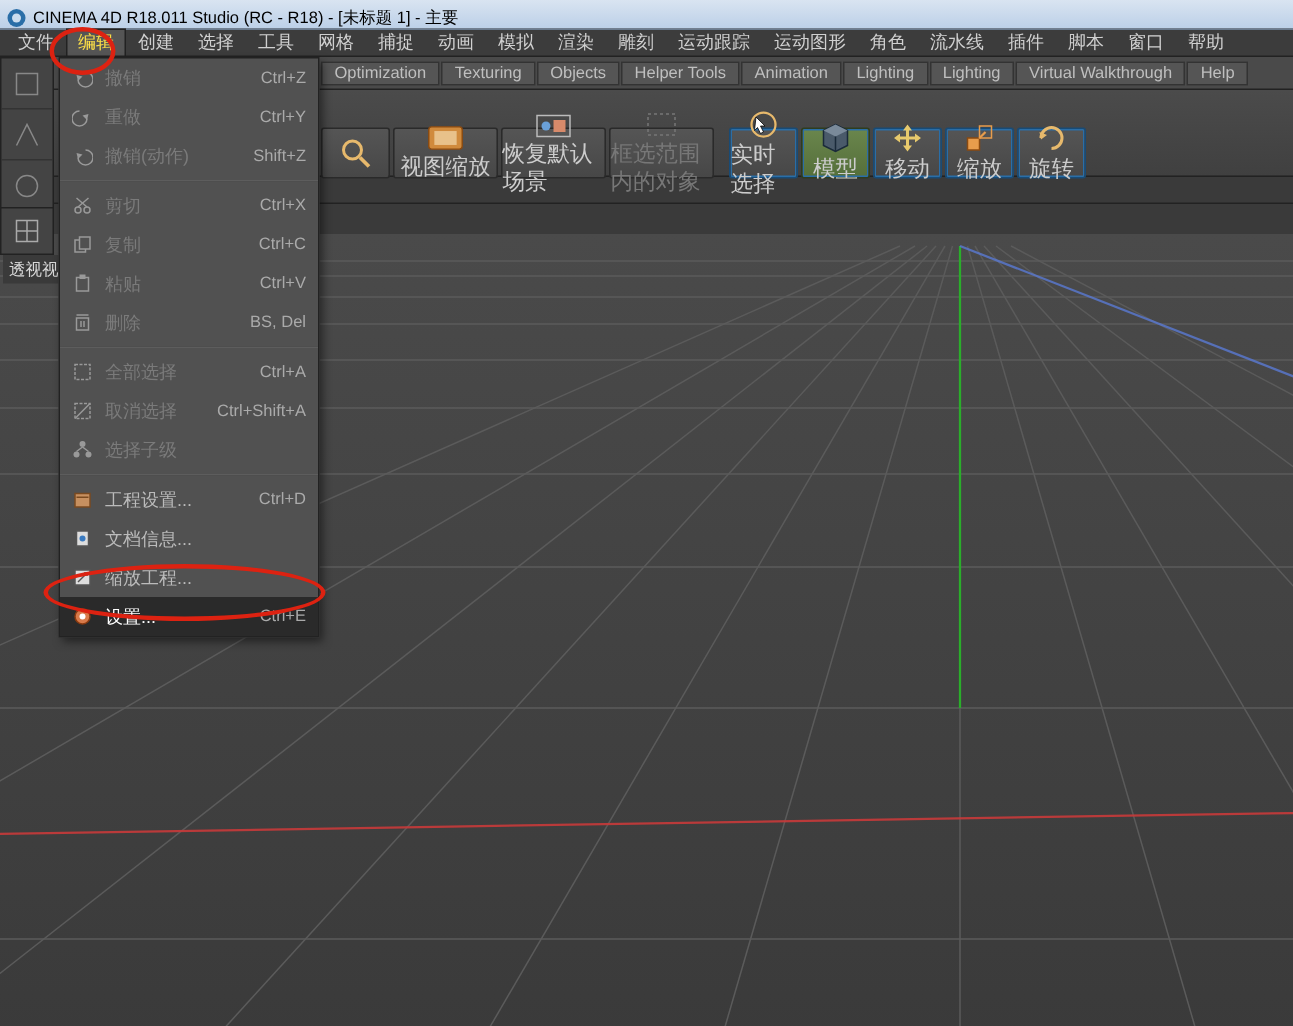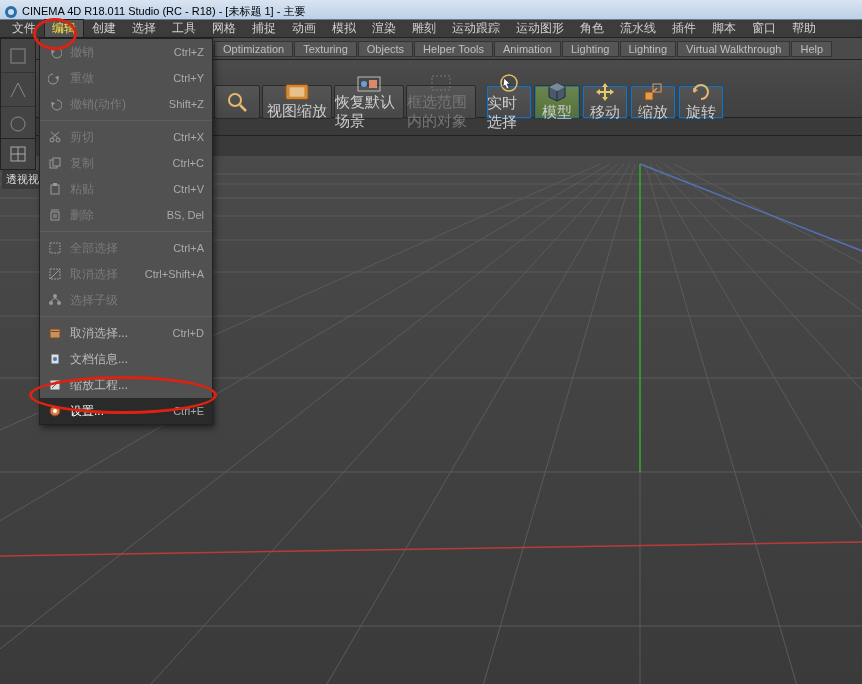--- a/index.html
+++ b/index.html
@@ -381,21 +381,21 @@
       <span class="dd-sc"></span>
     </div>
     <div class="dd-sep"></div>
     <div class="dd-row">
       <span class="dd-ico">
         <svg width="14" height="14">
           <rect x="2" y="3" width="10" height="9" fill="#c79060" stroke="#7a4a20"></rect>
           <rect x="3" y="5" width="8" height="1" fill="#7a4a20"></rect>
         </svg>
       </span>
-      <span class="dd-label">取消选择...</span>
+      <span class="dd-label">工程设置...</span>
       <span class="dd-sc">Ctrl+D</span>
     </div>
     <div class="dd-row">
       <span class="dd-ico">
         <svg width="14" height="14">
           <rect x="3" y="2" width="8" height="10" fill="#ddd" stroke="#555"></rect>
           <circle cx="7" cy="7" r="2" fill="#3a7ac0"></circle>
         </svg>
       </span>
       <span class="dd-label">文档信息...</span>

